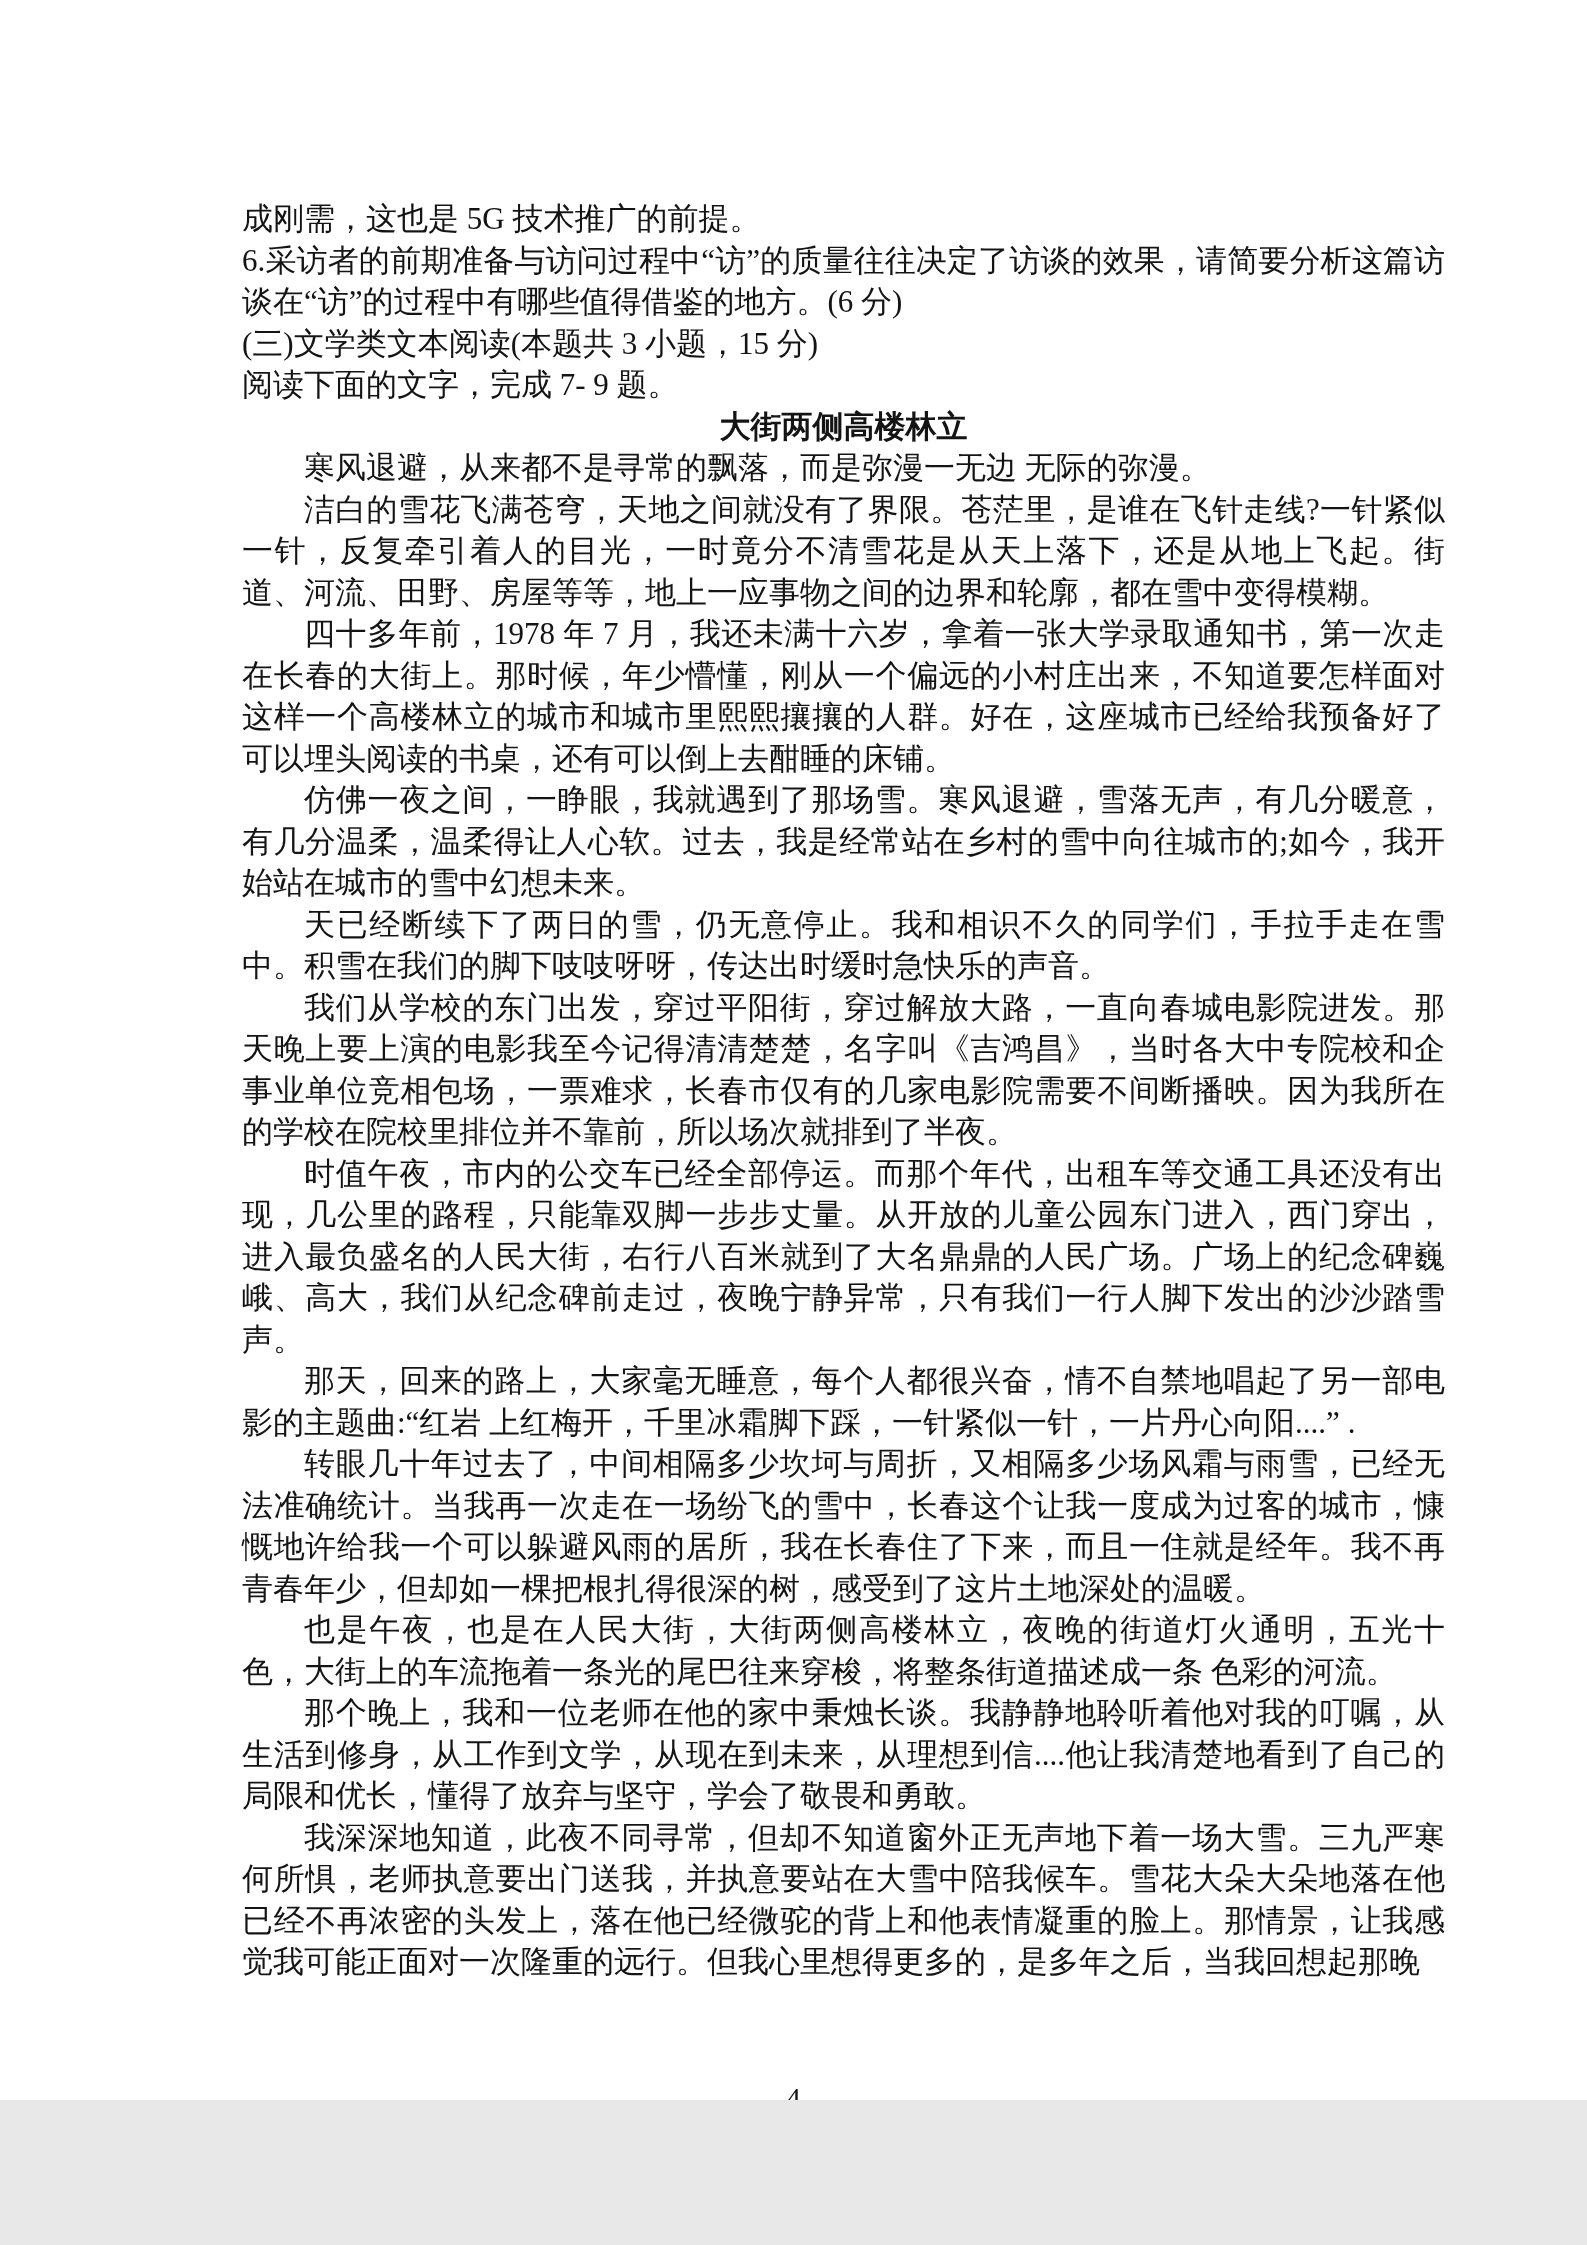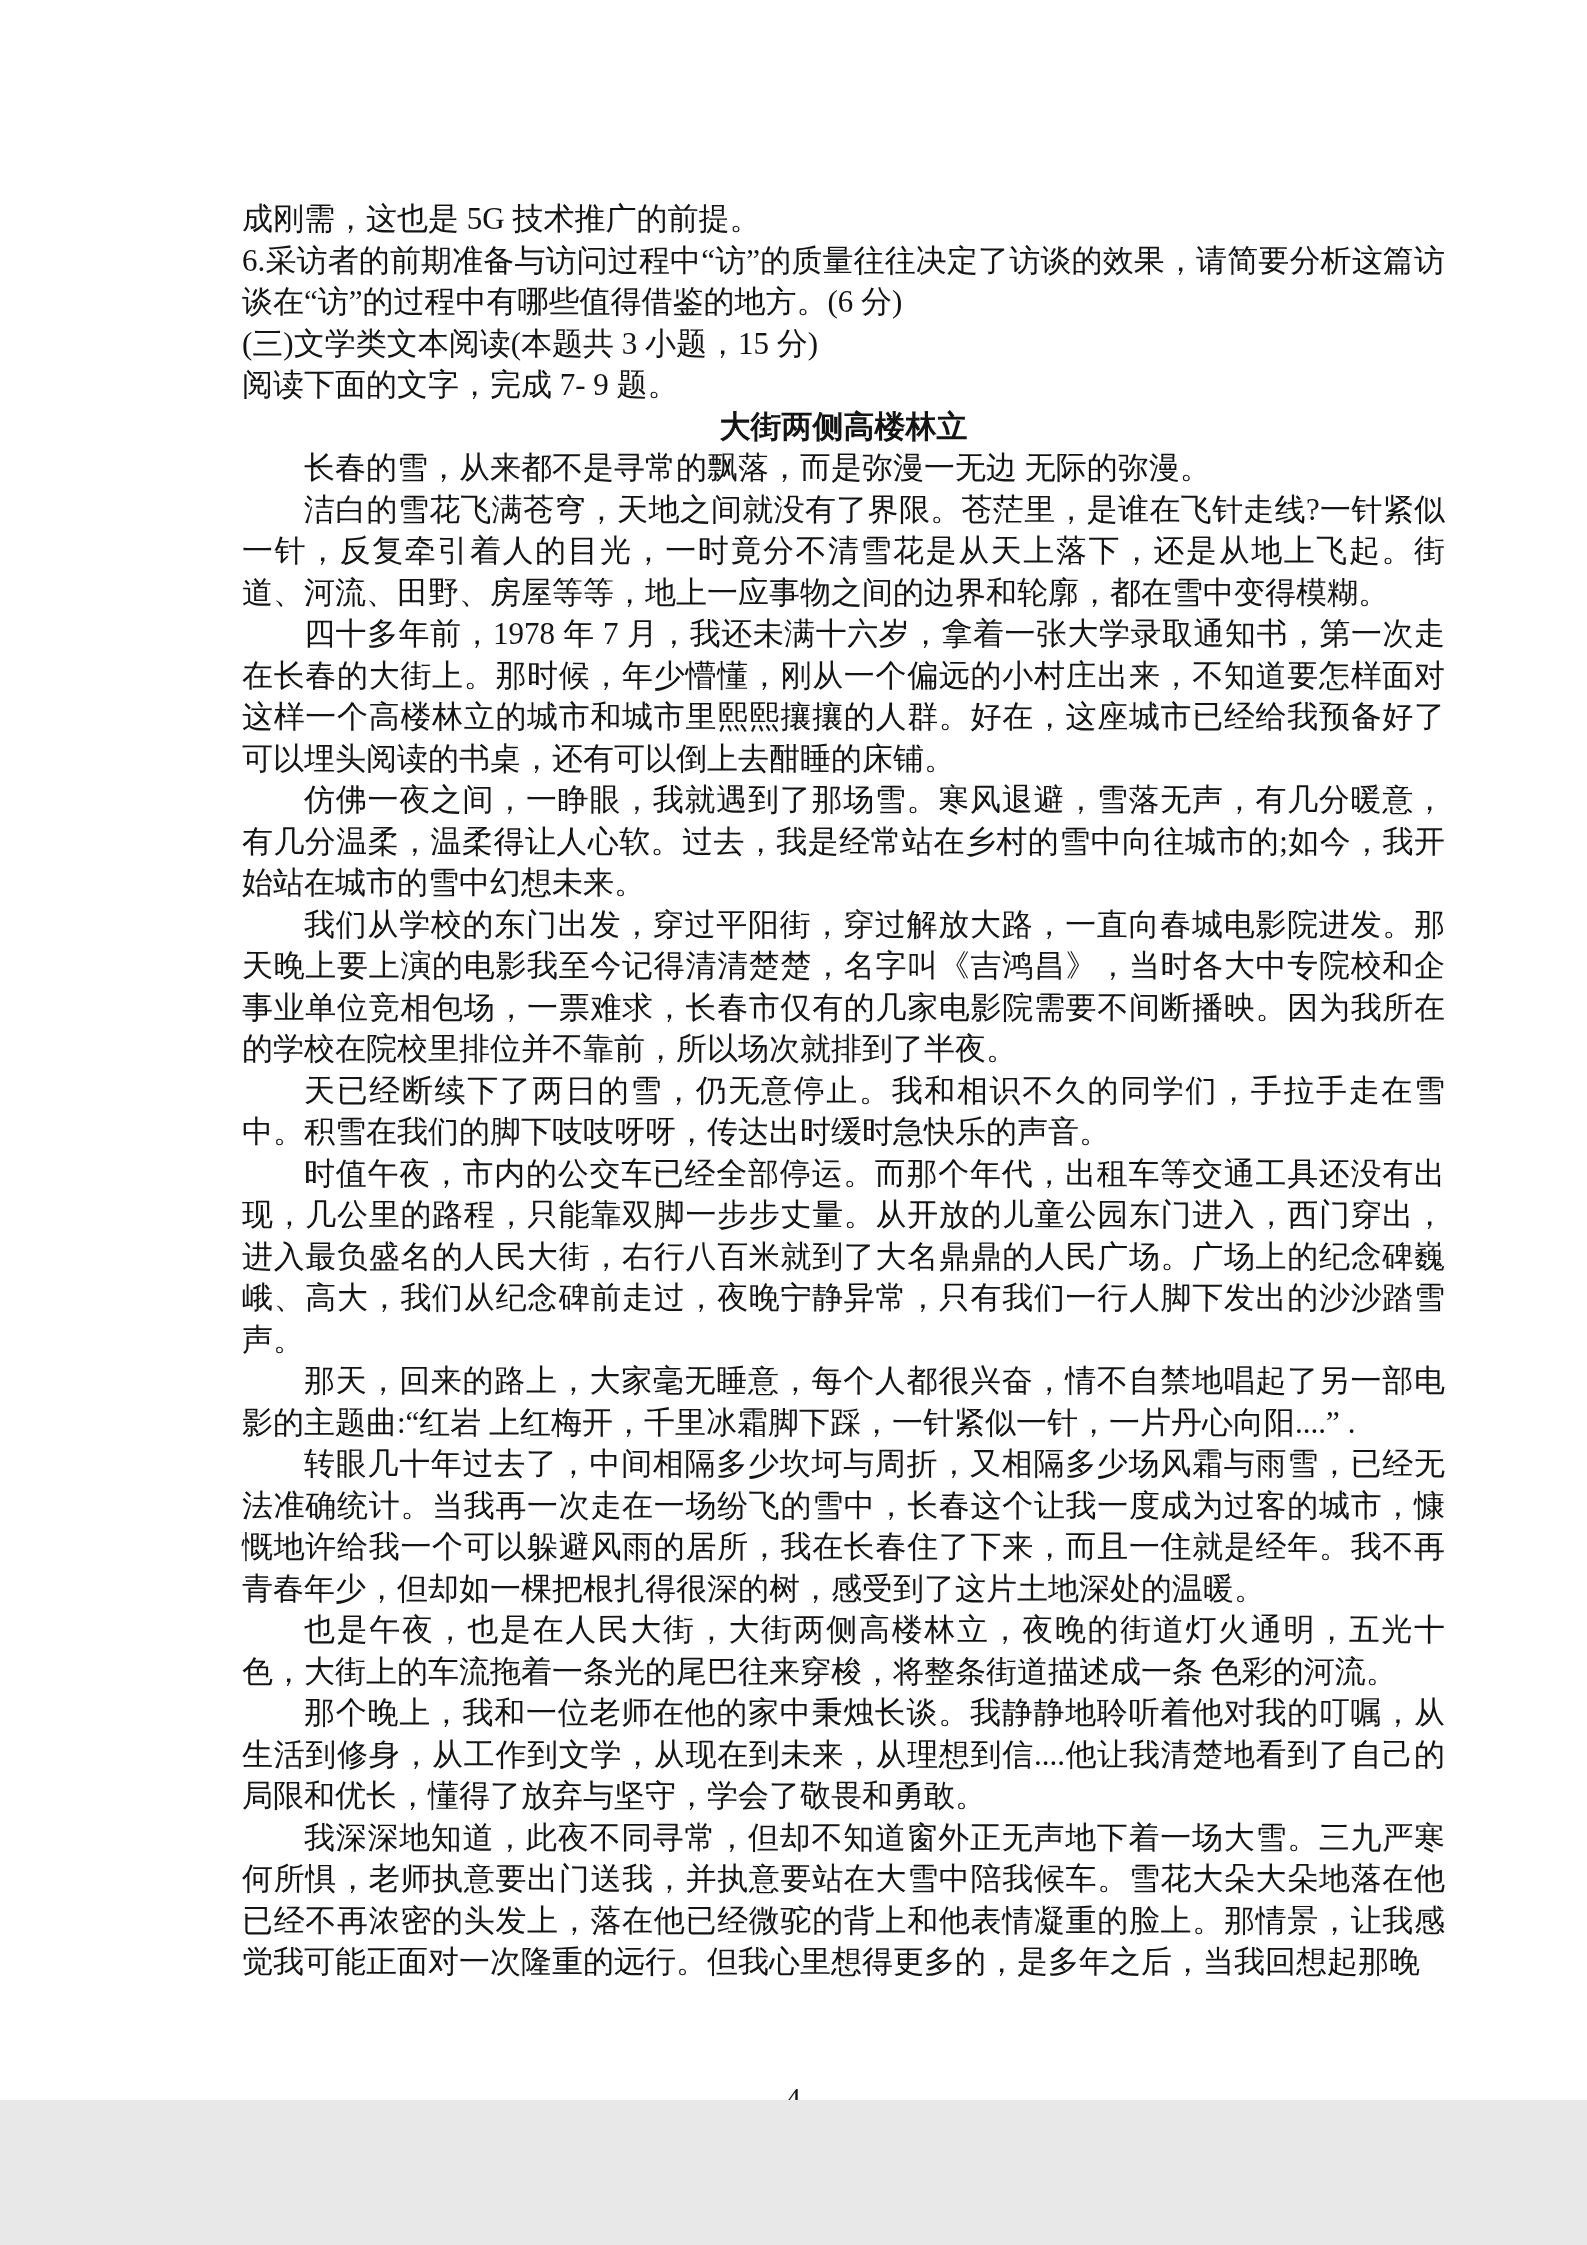--- a/index.html
+++ b/index.html
@@ -40,26 +40,26 @@
 
 <div class="page">
   <div class="content">
     <p class="line">成刚需，这也是 5G 技术推广的前提。</p>
     <p class="line">6.采访者的前期准备与访问过程中“访”的质量往往决定了访谈的效果，请简要分析这篇访谈在“访”的过程中有哪些值得借鉴的地方。(6 分)</p>
     <p class="line">(三)文学类文本阅读(本题共 3 小题，15 分)</p>
     <p class="line">阅读下面的文字，完成 7- 9 题。</p>
 
     <p class="center title">大街两侧高楼林立</p>
 
-    <p class="indent">长春的雪，从来都不是寻常的飘落，而是弥漫一无边 无际的弥漫。</p>
+    <p class="indent">寒风退避，从来都不是寻常的飘落，而是弥漫一无边 无际的弥漫。</p>
     <p class="indent">洁白的雪花飞满苍穹，天地之间就没有了界限。苍茫里，是谁在飞针走线?一针紧似一针，反复牵引着人的目光，一时竟分不清雪花是从天上落下，还是从地上飞起。街道、河流、田野、房屋等等，地上一应事物之间的边界和轮廓，都在雪中变得模糊。</p>
     <p class="indent">四十多年前，1978 年 7 月，我还未满十六岁，拿着一张大学录取通知书，第一次走在长春的大街上。那时候，年少懵懂，刚从一个偏远的小村庄出来，不知道要怎样面对这样一个高楼林立的城市和城市里熙熙攘攘的人群。好在，这座城市已经给我预备好了可以埋头阅读的书桌，还有可以倒上去酣睡的床铺。</p>
     <p class="indent">仿佛一夜之间，一睁眼，我就遇到了那场雪。寒风退避，雪落无声，有几分暖意，有几分温柔，温柔得让人心软。过去，我是经常站在乡村的雪中向往城市的;如今，我开始站在城市的雪中幻想未来。</p>
+    <p class="indent">天已经断续下了两日的雪，仍无意停止。我和相识不久的同学们，手拉手走在雪中。积雪在我们的脚下吱吱呀呀，传达出时缓时急快乐的声音。</p>
     <p class="indent">我们从学校的东门出发，穿过平阳街，穿过解放大路，一直向春城电影院进发。那天晚上要上演的电影我至今记得清清楚楚，名字叫《吉鸿昌》，当时各大中专院校和企事业单位竞相包场，一票难求，长春市仅有的几家电影院需要不间断播映。因为我所在的学校在院校里排位并不靠前，所以场次就排到了半夜。</p>
-    <p class="indent">天已经断续下了两日的雪，仍无意停止。我和相识不久的同学们，手拉手走在雪中。积雪在我们的脚下吱吱呀呀，传达出时缓时急快乐的声音。</p>
     <p class="indent">时值午夜，市内的公交车已经全部停运。而那个年代，出租车等交通工具还没有出现，几公里的路程，只能靠双脚一步步丈量。从开放的儿童公园东门进入，西门穿出，进入最负盛名的人民大街，右行八百米就到了大名鼎鼎的人民广场。广场上的纪念碑巍峨、高大，我们从纪念碑前走过，夜晚宁静异常，只有我们一行人脚下发出的沙沙踏雪声。</p>
     <p class="indent">那天，回来的路上，大家毫无睡意，每个人都很兴奋，情不自禁地唱起了另一部电影的主题曲:“红岩 上红梅开，千里冰霜脚下踩，一针紧似一针，一片丹心向阳....” .</p>
     <p class="indent">转眼几十年过去了，中间相隔多少坎坷与周折，又相隔多少场风霜与雨雪，已经无法准确统计。当我再一次走在一场纷飞的雪中，长春这个让我一度成为过客的城市，慷慨地许给我一个可以躲避风雨的居所，我在长春住了下来，而且一住就是经年。我不再青春年少，但却如一棵把根扎得很深的树，感受到了这片土地深处的温暖。</p>
     <p class="indent">也是午夜，也是在人民大街，大街两侧高楼林立，夜晚的街道灯火通明，五光十色，大街上的车流拖着一条光的尾巴往来穿梭，将整条街道描述成一条 色彩的河流。</p>
     <p class="indent">那个晚上，我和一位老师在他的家中秉烛长谈。我静静地聆听着他对我的叮嘱，从生活到修身，从工作到文学，从现在到未来，从理想到信....他让我清楚地看到了自己的局限和优长，懂得了放弃与坚守，学会了敬畏和勇敢。</p>
     <p class="indent">我深深地知道，此夜不同寻常，但却不知道窗外正无声地下着一场大雪。三九严寒何所惧，老师执意要出门送我，并执意要站在大雪中陪我候车。雪花大朵大朵地落在他已经不再浓密的头发上，落在他已经微驼的背上和他表情凝重的脸上。那情景，让我感觉我可能正面对一次隆重的远行。但我心里想得更多的，是多年之后，当我回想起那晚</p>
   </div>
 
   <div class="pagenum">4</div>
 </div>

